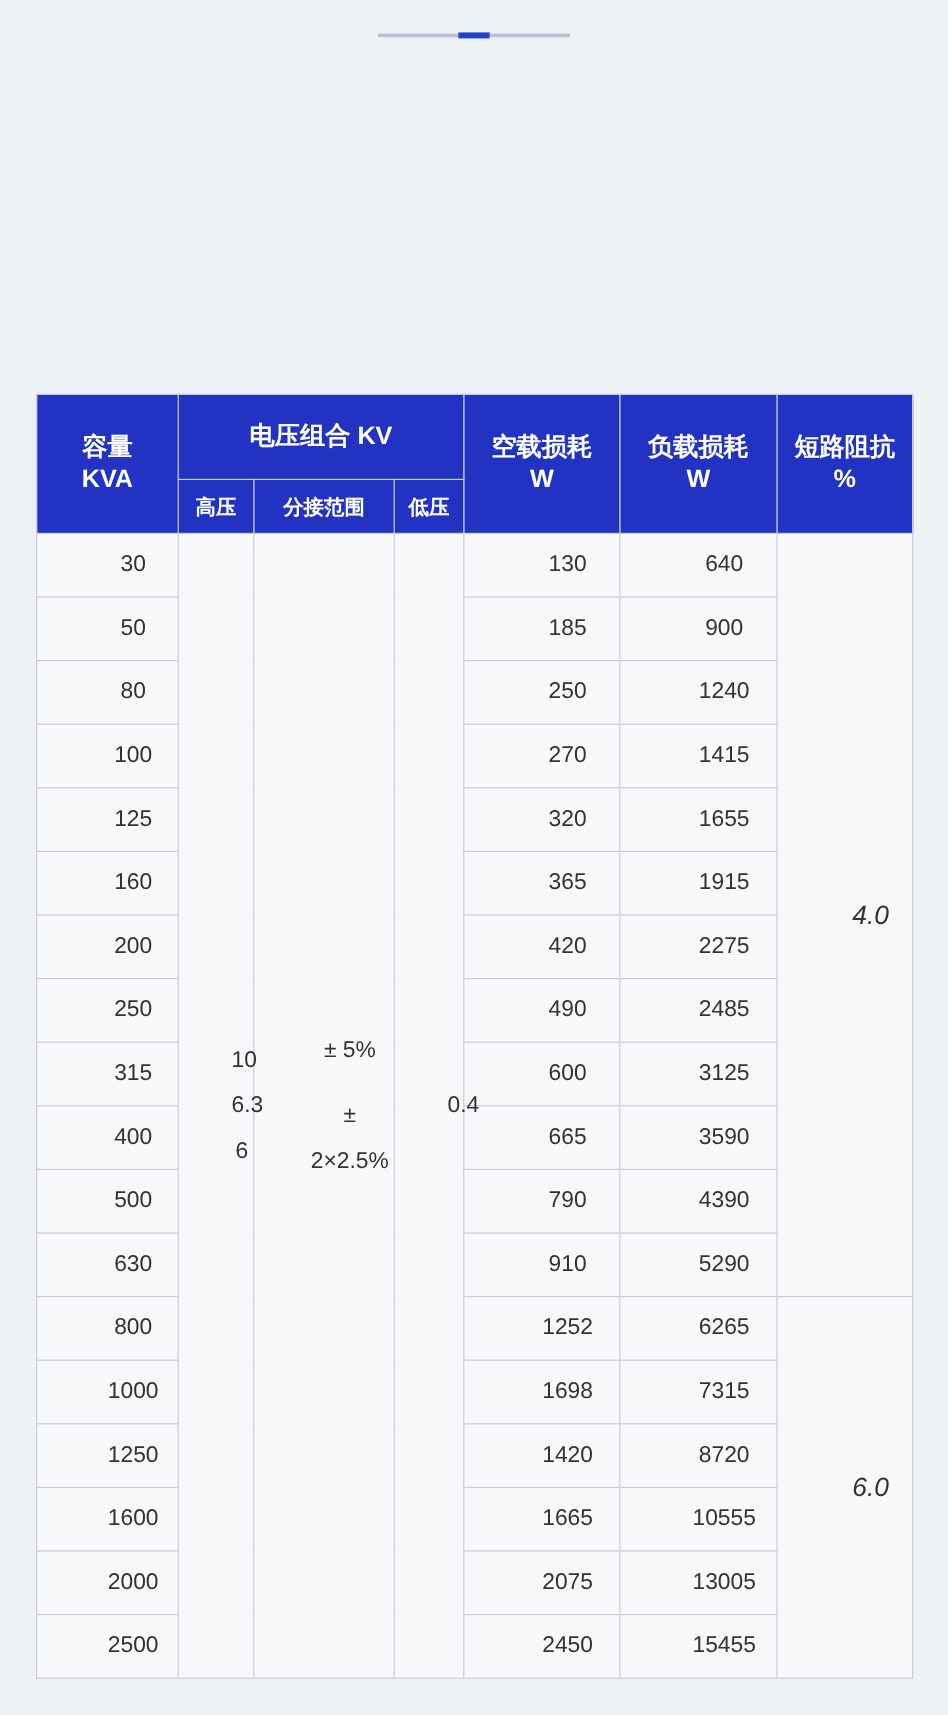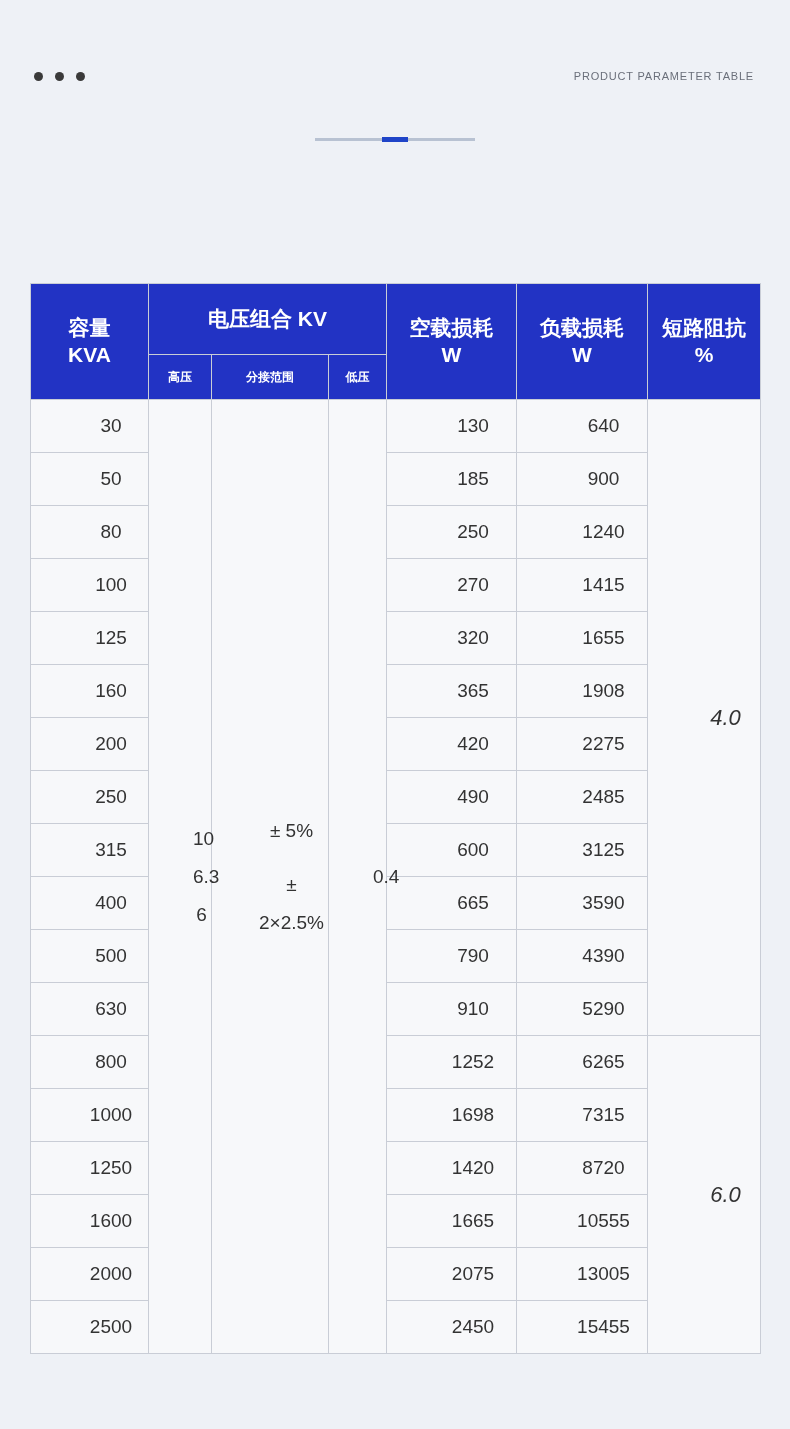--- a/index.html
+++ b/index.html
@@ -75,21 +75,21 @@
     top: -1px;
     width: 26px;
     height: 5px;
     background: #1f44c8;
   }
 
   
   .table-wrap {
     position: absolute;
     left: 30px;
-    top: 283px;
+    top: 300px;
     width: 730px;
   }
   table.param {
     border-collapse: collapse;
     width: 730px;
     background: #f7f8fa;
     table-layout: fixed;
   }
   table.param th,
   table.param td {
@@ -103,21 +103,21 @@
     border-color: #2233c4;
     font-weight: bold;
   }
   thead tr.r1 th {
     height: 68px;
     font-size: 21px;
     line-height: 1.25;
   }
   thead tr.r2 th {
     height: 42px;
-    font-size: 12px;
+    font-size: 17px;
   }
   thead th.vgroup {
     font-size: 21px;
   }
   thead th.tall {
     font-size: 21px;
   }
 
   tbody td {
     height: 50px;
@@ -144,28 +144,20 @@
   col.c-lv { width: 58px; }
   col.c-nl { width: 130px; }
   col.c-ll { width: 131px; }
   col.c-imp { width: 113px; }
 </style>
 </head>
 <body>
 
 <div class="page">
 
-  <div class="top-bar">
-    <div class="dots">
-      <span></span>
-      <span></span>
-      <span></span>
-    </div>
-    <div class="eng-label">PRODUCT PARAMETER TABLE</div>
-  </div>
 
   <div class="divider"></div>
 
   <div class="table-wrap">
     <table class="param">
       <colgroup>
         <col class="c-cap">
         <col class="c-hv">
         <col class="c-tap">
         <col class="c-lv">
@@ -232,21 +224,21 @@
             <td>1415</td>
           </tr>
           <tr>
             <td class="cap">125</td>
             <td>320</td>
             <td>1655</td>
           </tr>
           <tr>
             <td class="cap">160</td>
             <td>365</td>
-            <td>1908</td>
+            <td>1915</td>
           </tr>
           <tr>
             <td class="cap">200</td>
             <td>420</td>
             <td>2275</td>
           </tr>
           <tr>
             <td class="cap">250</td>
             <td>490</td>
             <td>2485</td>

